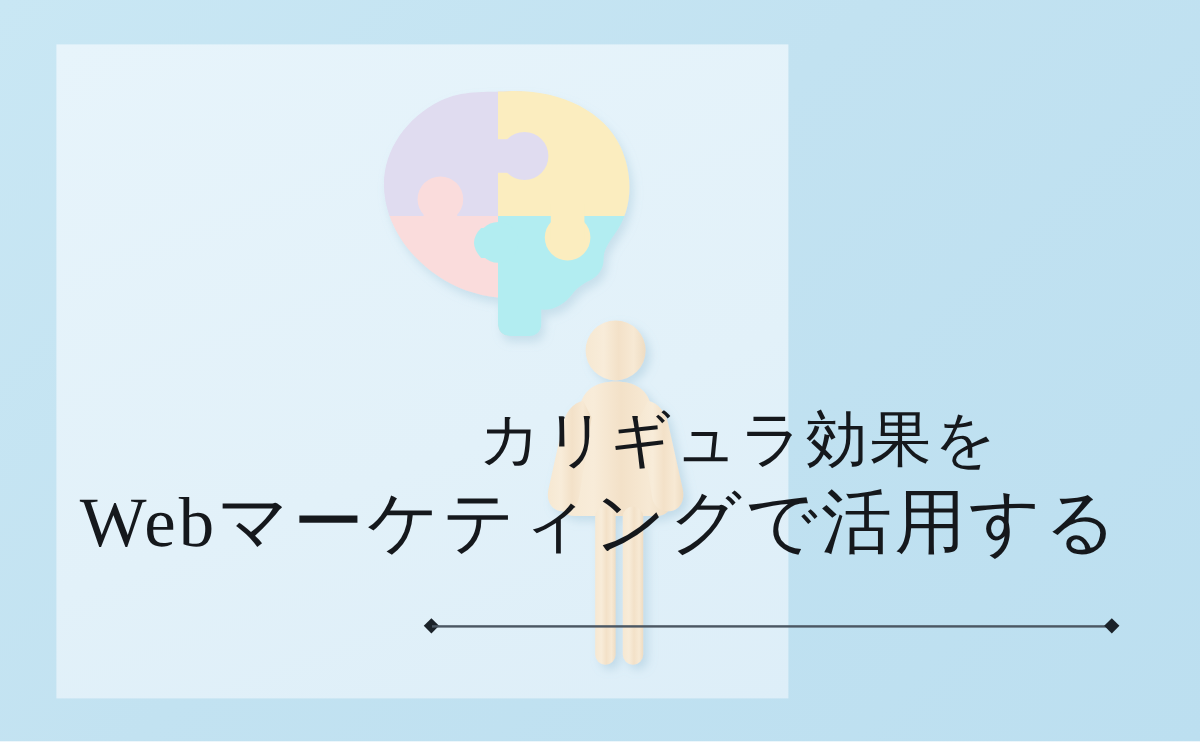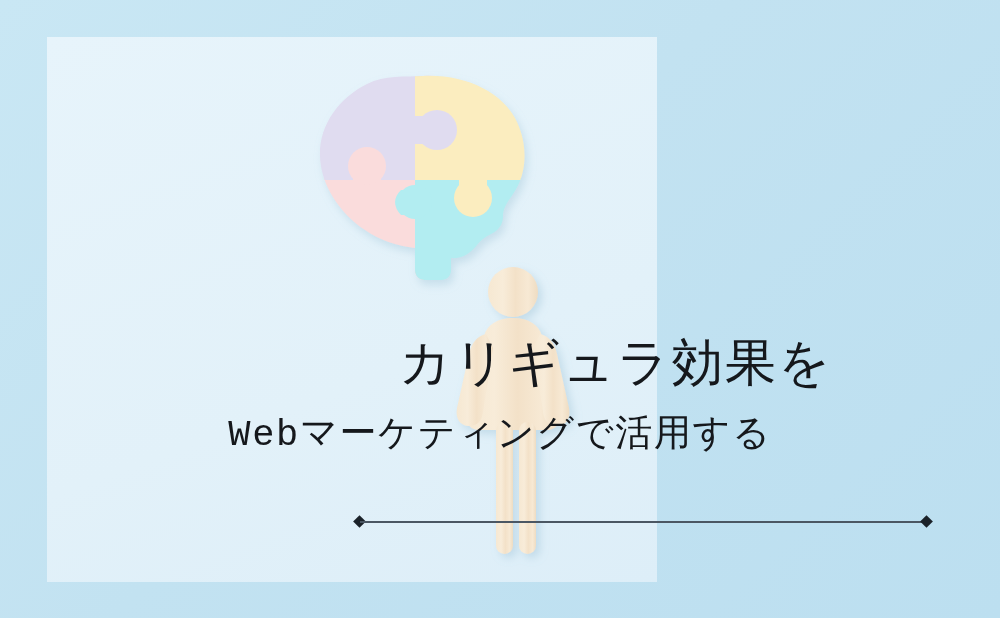--- a/index.html
+++ b/index.html
@@ -45,33 +45,33 @@
   #title-block {
     position:absolute;
     left:0; top:336px;
     width:1000px;
     text-align:center;
     pointer-events:none;
   }
   .title-line {
     display:block;
     color:#15181c;
-    font-family:Liberation Mono, monospace;
+    font-family:Liberation Serif, serif;
     font-weight:400;
     letter-spacing:0.045em;
     white-space:nowrap;
     text-rendering:optimizeLegibility;
   }
   #title-line-1 {
     font-size:51px;
     line-height:62px;
     padding-left:232px;
   }
   #title-line-2 {
-    font-size:37px;
+    font-size:59px;
     line-height:62px;
     padding-left:0px;
     margin-top:6px;
   }
 
   
   #rule {
     position:absolute;
     left:355px; top:516px;
     width:576px; height:12px;

